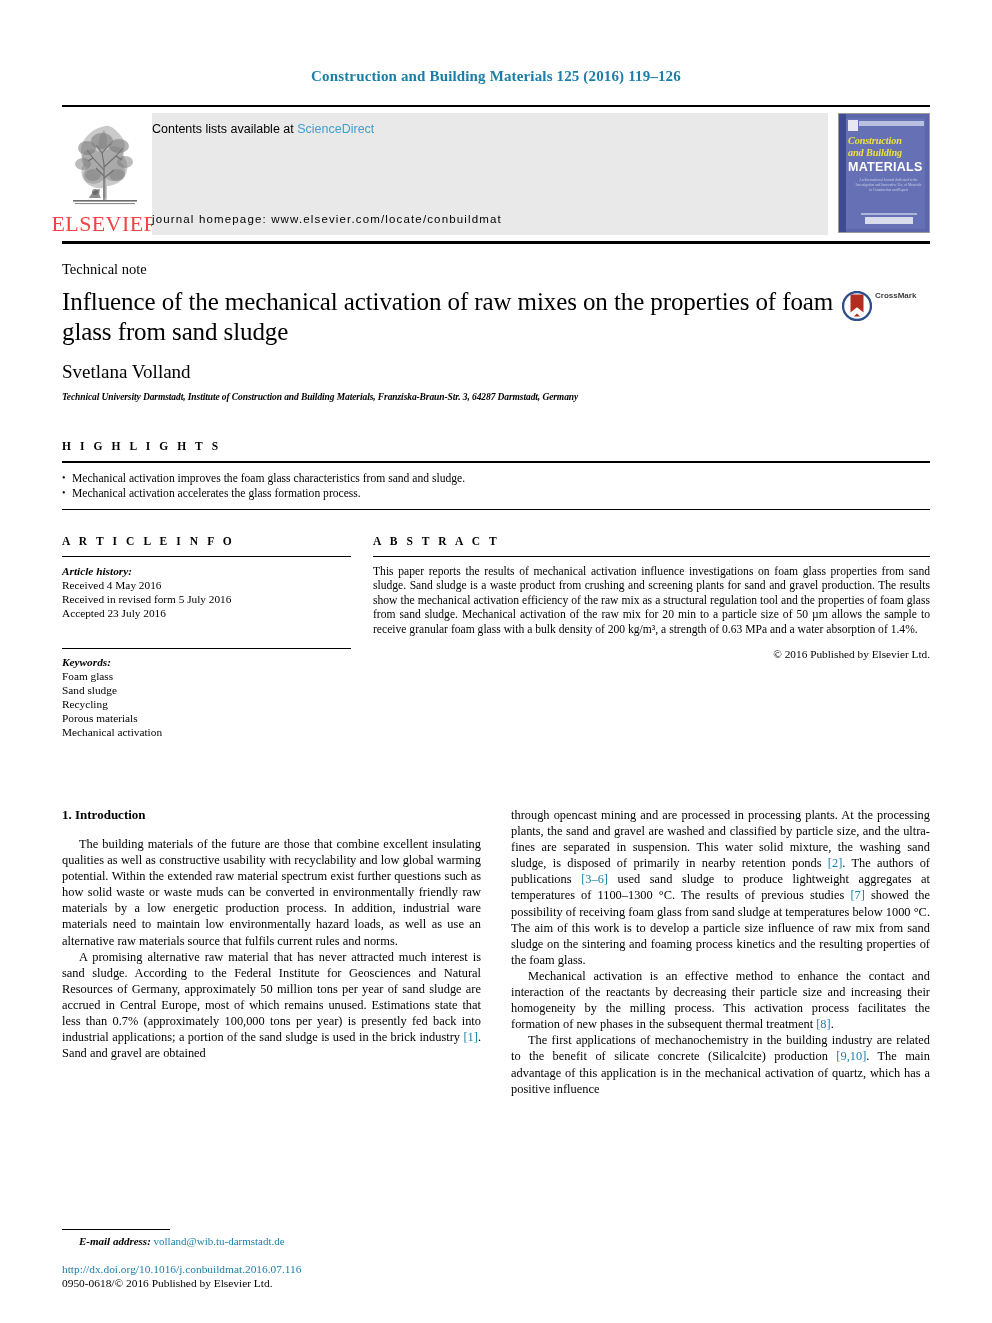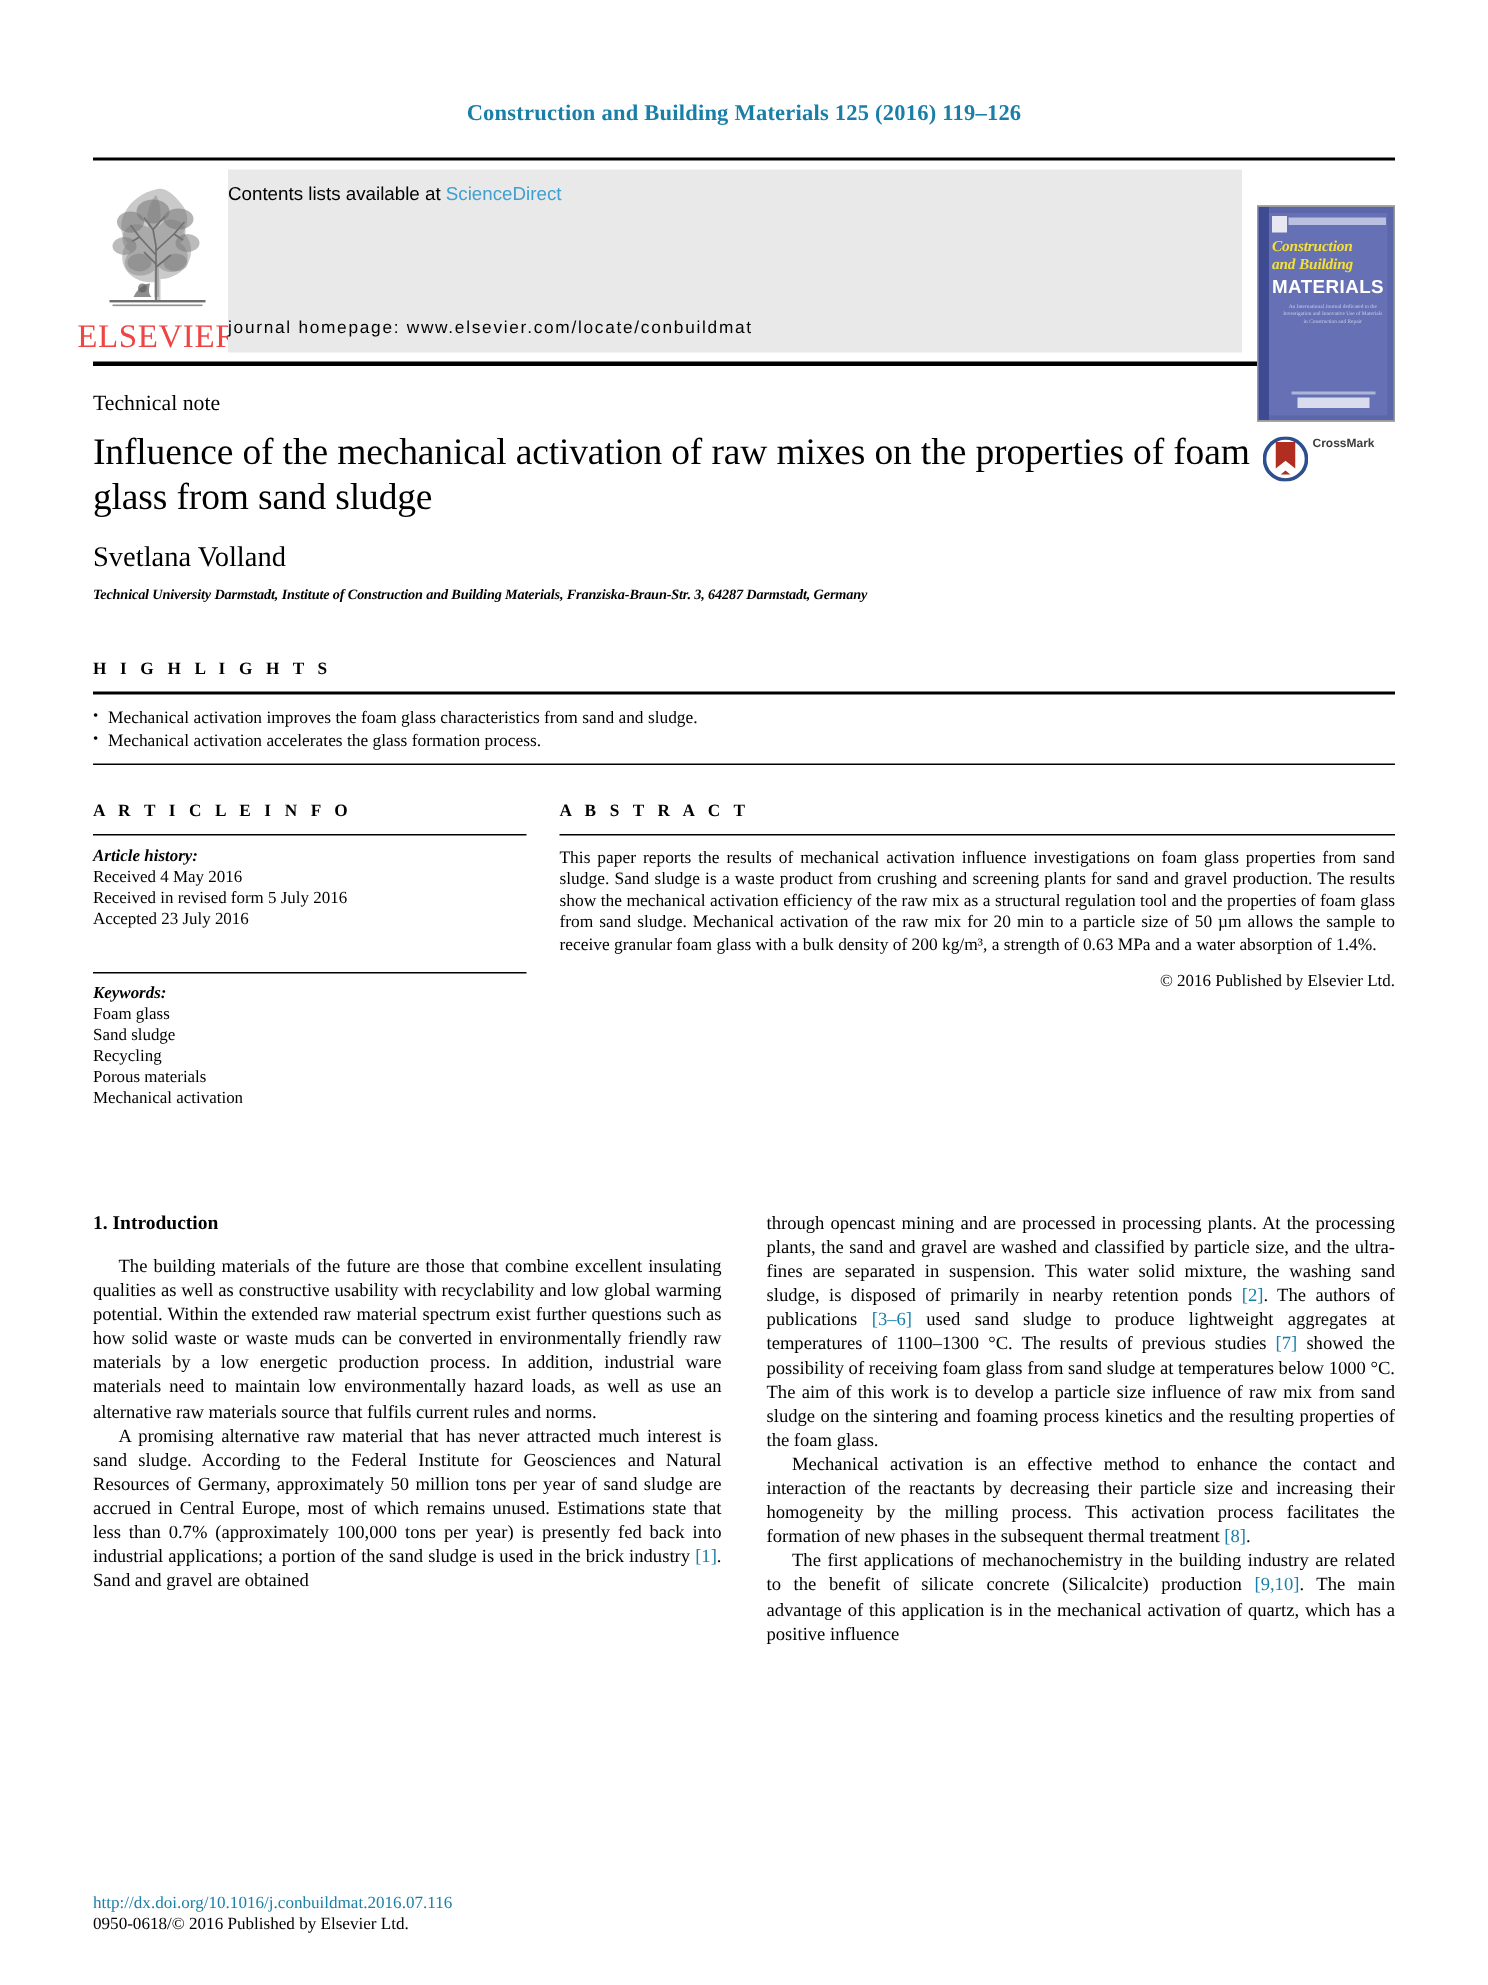--- a/index.html
+++ b/index.html
@@ -91,27 +91,26 @@
   }
   .homepage-line {
     font-family: "Liberation Sans", sans-serif;
     font-size: 11.5px;
     letter-spacing: 1.15px;
     color: #000;
   }
   .cover-thumb {
     width: 92px;
     flex: 0 0 92px;
-    height: 144px;
+    height: 120px;
     border: 1px solid #9a9a9a;
     background: #5b66ab;
     position: relative;
     box-sizing: border-box;
     overflow: hidden;
-    margin-top: 24px;
   }
   .cover-inner {
     position: absolute;
     left: 6px; top: 4px; right: 4px; bottom: 3px;
     background: #6670b4;
   }
   .cover-spine {
     position: absolute;
     left: 0; top: 0; bottom: 0;
     width: 7px;
@@ -513,19 +512,26 @@
       <p>The building materials of the future are those that combine excellent insulating qualities as well as constructive usability with recyclability and low global warming potential. Within the extended raw material spectrum exist further questions such as how solid waste or waste muds can be converted in environmentally friendly raw materials by a low energetic production process. In addition, industrial ware materials need to maintain low environmentally hazard loads, as well as use an alternative raw materials source that fulfils current rules and norms.</p>
       <p>A promising alternative raw material that has never attracted much interest is sand sludge. According to the Federal Institute for Geosciences and Natural Resources of Germany, approximately 50 million tons per year of sand sludge are accrued in Central Europe, most of which remains unused. Estimations state that less than 0.7% (approximately 100,000 tons per year) is presently fed back into industrial applications; a portion of the sand sludge is used in the brick industry <span class="ref">[1]</span>. Sand and gravel are obtained</p>
     </div>
     <div class="body-col">
       <p class="cont">through opencast mining and are processed in processing plants. At the processing plants, the sand and gravel are washed and classified by particle size, and the ultra-fines are separated in suspension. This water solid mixture, the washing sand sludge, is disposed of primarily in nearby retention ponds <span class="ref">[2]</span>. The authors of publications <span class="ref">[3–6]</span> used sand sludge to produce lightweight aggregates at temperatures of 1100–1300 °C. The results of previous studies <span class="ref">[7]</span> showed the possibility of receiving foam glass from sand sludge at temperatures below 1000 °C. The aim of this work is to develop a particle size influence of raw mix from sand sludge on the sintering and foaming process kinetics and the resulting properties of the foam glass.</p>
       <p>Mechanical activation is an effective method to enhance the contact and interaction of the reactants by decreasing their particle size and increasing their homogeneity by the milling process. This activation process facilitates the formation of new phases in the subsequent thermal treatment <span class="ref">[8]</span>.</p>
       <p>The first applications of mechanochemistry in the building industry are related to the benefit of silicate concrete (Silicalcite) production <span class="ref">[9,10]</span>. The main advantage of this application is in the mechanical activation of quartz, which has a positive influence</p>
     </div>
   </div>
 
+  <div class="footnote">
+    <div class="footnote-rule"></div>
+    <div class="footnote-text">
+      <span class="lbl">E-mail address:</span>
+      <span class="link">volland@wib.tu-darmstadt.de</span>
+    </div>
+  </div>
 
   <div class="page-footer">
     <div class="doi-line">http://dx.doi.org/10.1016/j.conbuildmat.2016.07.116</div>
     <div class="issn-line">0950-0618/© 2016 Published by Elsevier Ltd.</div>
   </div>
 
 </div>
 
 </body></html>

